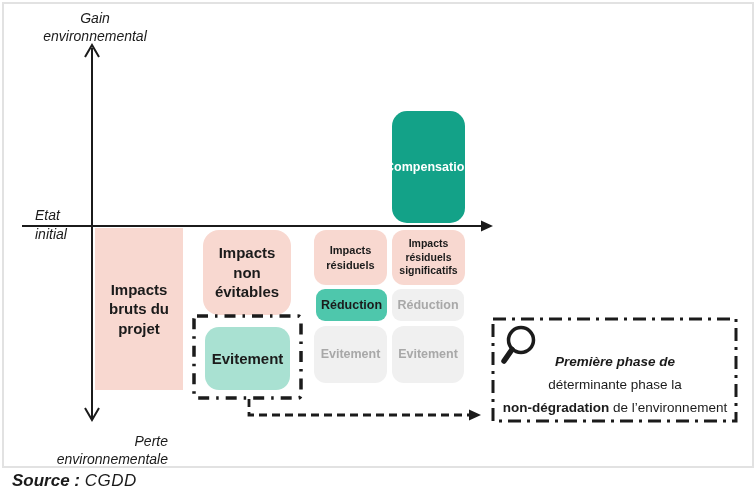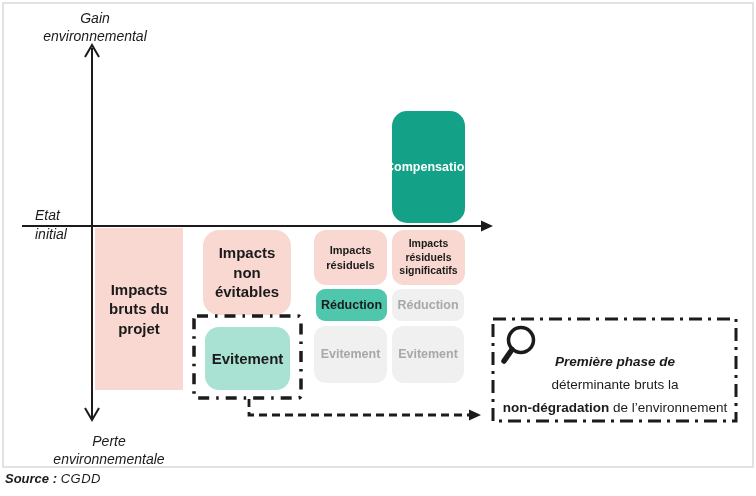--- a/index.html
+++ b/index.html
@@ -17,32 +17,32 @@
   .green{background:var(--green);color:#ffffff;}
   .grayb{background:var(--grayb);color:var(--graytx);}
   .axis-label{position:absolute;font-style:italic;text-align:center;white-space:pre-line;
               font-size:14px;line-height:1.25;z-index:2;font-family:"Liberation Sans",sans-serif;}
   #etat-label{text-align:left;font-size:14px;line-height:19px;margin-left:7px;}
   #annotation-text{position:absolute;left:497px;top:324px;width:236px;z-index:6;
                    text-align:center;font-size:13.5px;line-height:23px;margin-top:26px;}
   .bi{font-weight:bold;font-style:italic;}
   .b{font-weight:bold;}
   .arrow-glyph{font-weight:bold;font-style:normal;}
-  #source-line{position:absolute;left:5px;top:471px;font-size:13px;z-index:2;}
+  #source-line{position:absolute;left:12px;top:471px;font-size:17px;z-index:2;}
   #source-line .src{font-weight:bold;font-style:italic;}
   #source-line .val{font-style:italic;letter-spacing:0.5px;}
 </style>
 </head>
 <body>
 
 <div id="frame" class="abs"></div>
 
 <div class="axis-label" style="left:30px;top:10px;width:130px;">Gain
 environnemental</div>
-<div class="axis-label" style="left:44px;top:433px;width:130px;">Perte
+<div class="axis-label" style="left:38px;top:433px;width:130px;text-align:right;">Perte
 environnementale</div>
 <div id="etat-label" class="axis-label" style="left:28px;top:206px;width:60px;">Etat
 initial</div>
 
 <div class="block pink" style="left:95px;top:228px;width:88px;height:162px;font-size:15px;border-radius:0;">Impacts
 bruts du
 projet</div>
 
 <div class="block pink" style="left:203px;top:230px;width:88px;height:85px;font-size:15px;border-radius:16px;">Impacts
 non
@@ -62,21 +62,21 @@
 <div class="block pink" style="left:392px;top:230px;width:73px;height:55px;font-size:10.5px;border-radius:12px;">Impacts
 résiduels
 significatifs</div>
 
 <div class="block grayb" style="left:392px;top:289px;width:72px;height:32px;font-size:12.5px;border-radius:9px;">Réduction</div>
 
 <div class="block grayb" style="left:392px;top:326px;width:72px;height:57px;font-size:12.5px;border-radius:12px;">Evitement</div>
 
 <div id="annotation-text">
   <div class="bi">Première phase de</div>
-  <div>déterminante bruts la</div>
+  <div>déterminante phase la</div>
   <div><span class="b">non-dégradation</span><span> de l’environnement</span></div>
 </div>
 
 <div id="source-line">
   <span class="src">Source :</span>
   <span class="val">CGDD</span>
 </div>
 
 <svg class="overlay abs" viewBox="0 0 756 496">
 

